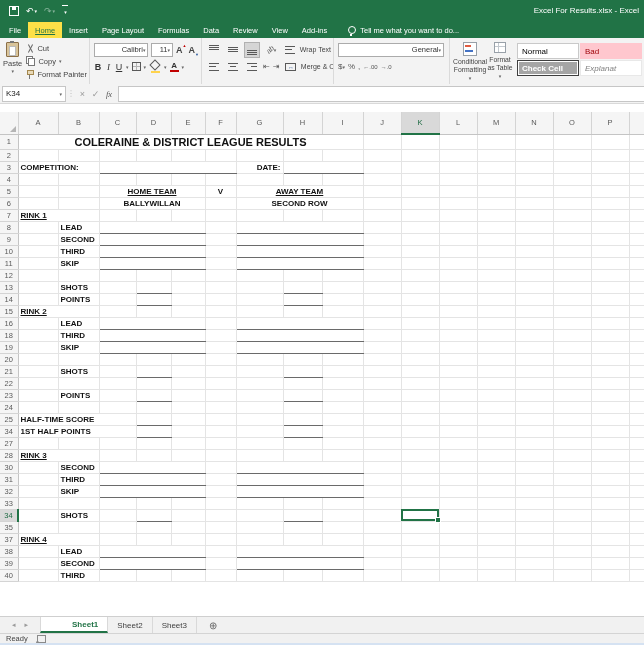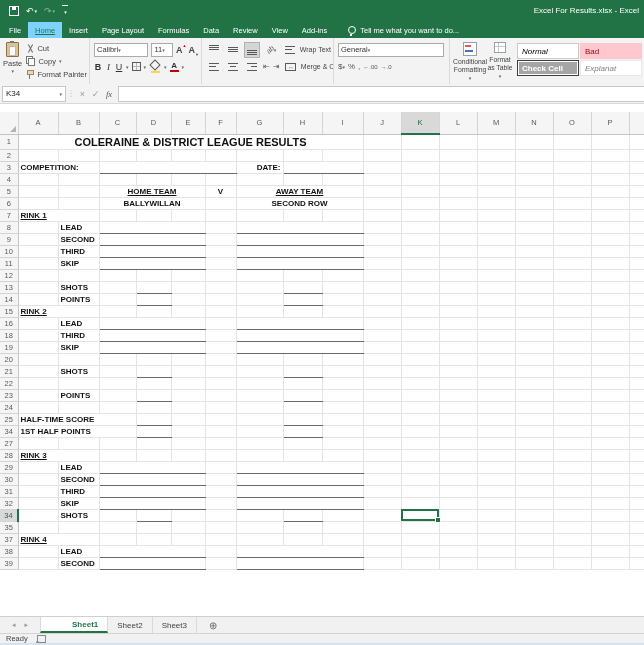--- a/index.html
+++ b/index.html
@@ -14,21 +14,21 @@
   .ic-save{width:8px;height:8px;border:1px solid #fff;position:relative;display:inline-block;}
   .ic-save::before{content:"";position:absolute;top:0;left:2px;width:4px;height:3px;background:#fff;}
   .qcustom{display:inline-flex;flex-direction:column;align-items:center;}
   .qcustom .topbar{width:6px;height:0;border-top:1px solid #fff;margin-bottom:1px;}
   .qcustom .caret{font-size:5px;}
   .title-text{position:absolute;right:5px;top:0;height:22px;line-height:22px;font-size:8px;color:#fff;}
   
   .menubar{position:absolute;top:22px;left:0;right:0;height:16px;background:#217346;display:flex;align-items:stretch;}
   .mtabs{display:flex;align-items:stretch;padding-left:2px;}
   .mtab{padding:0 7px;display:flex;align-items:center;font-size:7.5px;color:#fff;cursor:default;}
-  .mtab.active{background:#7dd3fc;color:#217346;text-decoration:underline;}
+  .mtab.active{background:#fde047;color:#217346;text-decoration:underline;}
   .tellme{display:flex;align-items:center;gap:4px;margin-left:14px;font-size:7.5px;color:#fff;}
   .ic-bulb{width:6px;height:6px;border:1px solid #fff;border-radius:50%;position:relative;display:inline-block;}
   .ic-bulb::after{content:"";position:absolute;left:1px;bottom:-3px;width:2px;height:2px;background:#fff;}
   
   .ribbon{position:absolute;top:38px;left:0;right:0;height:54px;background:#f3f3f3;border-bottom:1px solid #d2d2d2;display:flex;box-sizing:border-box;}
   .rgroup{position:relative;border-right:1px solid #dadada;box-sizing:border-box;padding:2px 2px 11px 3px;overflow:hidden;flex:none;}
   .glabel{position:absolute;bottom:1px;left:0;right:0;text-align:center;font-size:6.5px;color:#7a7a7a;}
   .launcher{position:absolute;bottom:0;right:2px;font-size:7px;color:#8a8a8a;line-height:8px;}
   .g-clip{width:90px;}.g-font{width:112px;}.g-align{width:132px;}.g-num{width:116px;}.g-styles{flex:1;border-right:none;}
   .rrow{display:flex;align-items:center;gap:3px;margin:2px 1px;height:15px;}
@@ -44,21 +44,21 @@
   .ic-cut{position:relative;width:8px;height:9px;display:inline-block;}
   .ic-cut::before,.ic-cut::after{content:"";position:absolute;left:3.5px;top:0;width:1px;height:9px;background:#666;}
   .ic-cut::before{transform:rotate(28deg);}.ic-cut::after{transform:rotate(-28deg);}
   .ic-copy{position:relative;width:9px;height:10px;display:inline-block;}
   .ic-copy::before,.ic-copy::after{content:"";position:absolute;width:5px;height:6px;border:1px solid #777;background:#fff;}
   .ic-copy::before{left:0;top:0;}.ic-copy::after{left:2px;top:2px;}
   .ic-paint{position:relative;width:8px;height:9px;display:inline-block;}
   .ic-paint::before{content:"";position:absolute;left:1px;top:0;width:5px;height:3px;border:1px solid #a3874e;background:#e8d9b8;}
   .ic-paint::after{content:"";position:absolute;left:3px;top:5px;width:1px;height:4px;background:#777;}
   
-  .selbox{height:12px;border:1px solid #ababab;background:#fff;font-size:7.5px;display:flex;align-items:center;justify-content:flex-start;padding:0 2px;color:#333;white-space:nowrap;overflow:hidden;}
+  .selbox{height:12px;border:1px solid #ababab;background:#fff;font-size:7.5px;display:flex;align-items:center;justify-content:flex-end;padding:0 2px;color:#333;white-space:nowrap;overflow:hidden;}
   .w-name{width:56px;}.w-size{width:18px;}.w-general{width:100px;}
   .abtn{position:relative;font-size:9px;font-weight:600;color:#444;width:11px;}
   .abtn i{position:absolute;top:-2px;right:-1px;font-style:normal;font-size:4px;color:#c00000;}
   .abtn.small i{color:#2b579a;top:auto;bottom:-2px;}
   .fmt-b{font-weight:bold;font-size:9px;color:#333;width:8px;text-align:center;}
   .fmt-i{font-style:italic;font-size:9px;color:#333;width:7px;text-align:center;font-family:"Liberation Serif",serif;}
   .fmt-u{text-decoration:underline;font-size:9px;color:#333;width:8px;text-align:center;}
   .ic-border{width:9px;height:9px;border:1px solid #595959;box-sizing:border-box;display:inline-block;
     background-image:linear-gradient(#b5b5b5,#b5b5b5),linear-gradient(#b5b5b5,#b5b5b5);
     background-size:1px 100%,100% 1px;background-position:center,center;background-repeat:no-repeat;}
@@ -87,21 +87,21 @@
   .big-btn{width:48px;display:flex;flex-direction:column;align-items:center;font-size:6.8px;color:#444;text-align:center;padding-top:2px;line-height:8px;}
   .big-btn .caret{font-size:5px;}
   .ic-cf{width:12px;height:12px;border:1px solid #98a0a8;background:#fff;position:relative;margin-bottom:2px;}
   .ic-cf::before{content:"";position:absolute;left:1px;top:2px;width:6px;height:2px;background:#e05c42;}
   .ic-cf::after{content:"";position:absolute;left:1px;top:7px;width:8px;height:2px;background:#4472c4;}
   .ic-ft{width:12px;height:11px;border:1px solid #98a0a8;background:#fff;margin-bottom:3px;box-sizing:border-box;
     background-image:linear-gradient(#c3c9cf,#c3c9cf),linear-gradient(#c3c9cf,#c3c9cf);
     background-size:1px 100%,100% 1px;background-position:33% 0,0 40%;background-repeat:no-repeat;}
   .gallery{display:grid;grid-template-columns:repeat(2,62px);grid-auto-rows:16px;gap:1px;margin:3px 0 0 4px;}
   .gcell{font-size:8px;line-height:15px;padding-left:4px;border:1px solid #c9c9c9;background:#fff;white-space:nowrap;overflow:hidden;box-sizing:border-box;}
-  .g-normal{background:#fff;color:#000;font-style:italic;}
+  .g-normal{background:#fff;color:#000;}
   .g-bad{background:#ffc7ce;color:#9c0006;border-color:#ffc7ce;}
   .g-check{background:#a5a5a5;color:#fff;font-weight:bold;border:1px solid #3f3f3f;box-shadow:inset 0 0 0 1px #fff;}
   .g-explanatory{background:#fff;color:#7f7f7f;font-style:italic;border-color:#e8e8e8;}
   
   .fbar{position:absolute;top:84px;left:0;right:0;height:20px;background:#f3f3f3;display:flex;align-items:center;border-bottom:1px solid #d9d9d9;box-sizing:border-box;}
   .namebox{width:56px;height:14px;background:#fff;border:1px solid #c6c6c6;margin-left:2px;display:flex;align-items:center;justify-content:space-between;padding:0 3px;font-size:8px;color:#222;}
   .fsep{width:10px;text-align:center;color:#bcbcbc;font-size:8px;}
   .fbtn{width:13px;text-align:center;color:#9a9a9a;font-size:9px;}
   .fx{font-style:italic;color:#555;font-size:8.5px;font-family:"Liberation Serif",serif;width:14px;text-align:center;}
   .finput{flex:1;height:14px;background:#fff;border:1px solid #c6c6c6;border-right:none;margin-left:2px;}
@@ -883,36 +883,20 @@
           <td></td>
           <td></td>
           <td></td>
           <td></td>
           <td></td>
           <td></td>
           <td></td>
           <td></td>
         </tr>
         <tr>
-          <th>29</th>
-          <td></td>
-          <td class="b">LEAD</td>
-          <td colspan="3" class="ln"></td>
-          <td></td>
-          <td colspan="3" class="ln"></td>
-          <td></td>
-          <td></td>
-          <td></td>
-          <td></td>
-          <td></td>
-          <td></td>
-          <td></td>
-          <td></td>
-        </tr>
-        <tr>
           <th>30</th>
           <td></td>
           <td class="b">SECOND</td>
           <td colspan="3" class="ln"></td>
           <td></td>
           <td colspan="3" class="ln"></td>
           <td></td>
           <td></td>
           <td></td>
           <td></td>
@@ -937,20 +921,40 @@
           <td></td>
           <td></td>
         </tr>
         <tr>
           <th>32</th>
           <td></td>
           <td class="b">SKIP</td>
           <td colspan="3" class="ln"></td>
           <td></td>
           <td colspan="3" class="ln"></td>
+          <td></td>
+          <td></td>
+          <td></td>
+          <td></td>
+          <td></td>
+          <td></td>
+          <td></td>
+          <td></td>
+        </tr>
+        <tr>
+          <th>33</th>
+          <td></td>
+          <td></td>
+          <td></td>
+          <td></td>
+          <td></td>
+          <td></td>
+          <td></td>
+          <td></td>
+          <td></td>
           <td></td>
           <td></td>
           <td></td>
           <td></td>
           <td></td>
           <td></td>
           <td></td>
           <td></td>
         </tr>
         <tr>
@@ -1028,20 +1032,40 @@
           <td></td>
           <td></td>
         </tr>
         <tr>
           <th>39</th>
           <td></td>
           <td class="b">SECOND</td>
           <td colspan="3" class="ln"></td>
           <td></td>
           <td colspan="3" class="ln"></td>
+          <td></td>
+          <td></td>
+          <td></td>
+          <td></td>
+          <td></td>
+          <td></td>
+          <td></td>
+          <td></td>
+        </tr>
+        <tr>
+          <th>40</th>
+          <td></td>
+          <td class="b">THIRD</td>
+          <td></td>
+          <td></td>
+          <td></td>
+          <td></td>
+          <td></td>
+          <td></td>
+          <td></td>
           <td></td>
           <td></td>
           <td></td>
           <td></td>
           <td></td>
           <td></td>
           <td></td>
           <td></td>
         </tr>
       </tbody>

